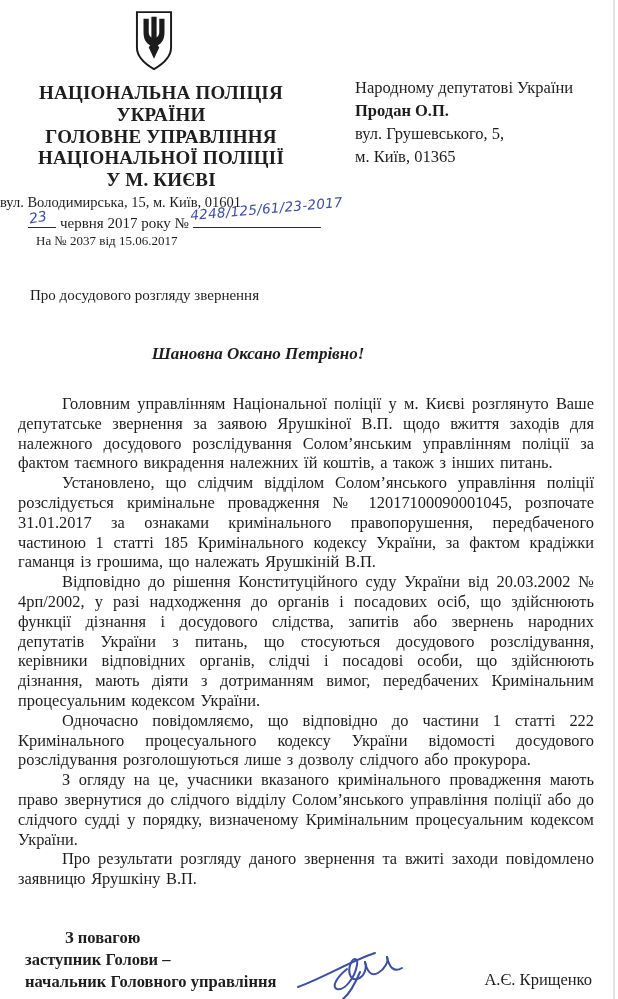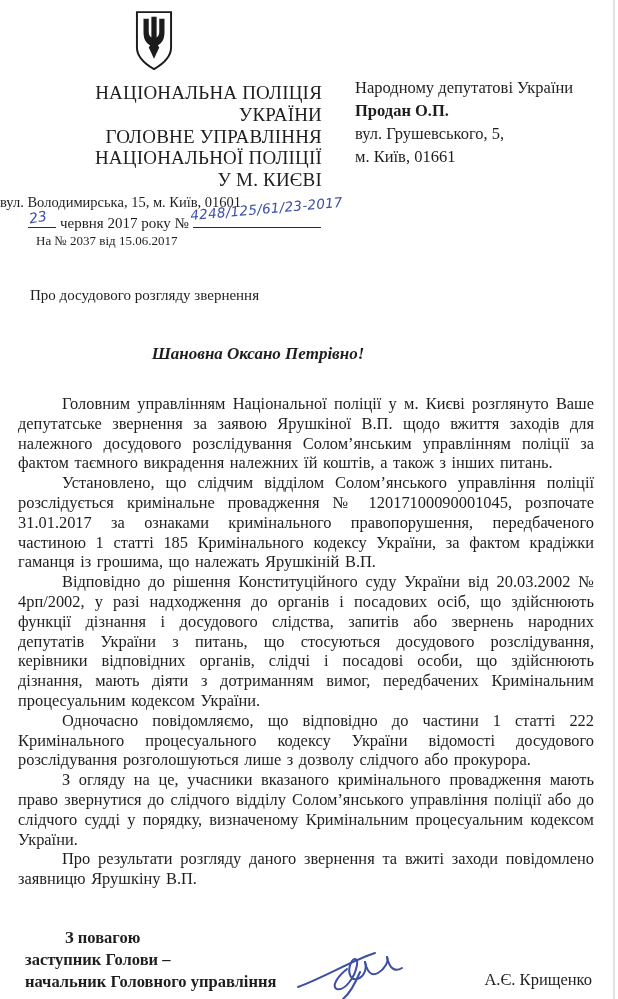--- a/index.html
+++ b/index.html
@@ -14,22 +14,22 @@
   }
   .abs{position:absolute;}
   
   .scan-edge{
     position:absolute; right:3px; top:0; width:2px; height:999px;
     background:#dcdcdc; opacity:.8;
   }
   
   .org-block{
     left:0; top:82px; width:322px;
-    text-align:right;
-    font-weight:normal;
+    text-align:center;
+    font-weight:bold;
     font-size:19px;
     line-height:21.8px;
     letter-spacing:.2px;
   }
   .emblem-wrap{ left:133px; top:8px; width:42px; height:66px; }
   .org-address{
     left:0; top:194px; width:322px; text-align:left;
     font-size:14.5px;
   }
   .date-line{
@@ -128,21 +128,21 @@
       <span class="hand num-hand">4248/125/61/23-2017</span>
     </span>
   </div>
 
   <div class="abs ref-line">На № 2037 від 15.06.2017</div>
 
   <div class="abs recipient">
     <div>Народному депутатові України</div>
     <div class="bold">Продан О.П.</div>
     <div>вул. Грушевського, 5,</div>
-    <div>м. Київ, 01661</div>
+    <div>м. Київ, 01365</div>
   </div>
 
   <div class="abs subject">Про досудового розгляду звернення</div>
 
   <div class="abs salutation">Шановна Оксано Петрівно!</div>
 
   <div class="abs body-text">
     <p>Головним управлінням Національної поліції у м. Києві розглянуто Ваше депутатське звернення за заявою Ярушкіної В.П. щодо вжиття заходів для належного досудового розслідування Солом’янським управлінням поліції за фактом таємного викрадення належних їй коштів, а також з інших питань.</p>
     <p>Установлено, що слідчим відділом Солом’янського управління поліції розслідується кримінальне провадження № 12017100090001045, розпочате 31.01.2017 за ознаками кримінального правопорушення, передбаченого частиною 1 статті 185 Кримінального кодексу України, за фактом крадіжки гаманця із грошима, що належать Ярушкіній В.П.</p>
     <p>Відповідно до рішення Конституційного суду України від 20.03.2002 № 4рп/2002, у разі надходження до органів і посадових осіб, що здійснюють функції дізнання і досудового слідства, запитів або звернень народних депутатів України з питань, що стосуються досудового розслідування, керівники відповідних органів, слідчі і посадові особи, що здійснюють дізнання, мають діяти з дотриманням вимог, передбачених Кримінальним процесуальним кодексом України.</p>

